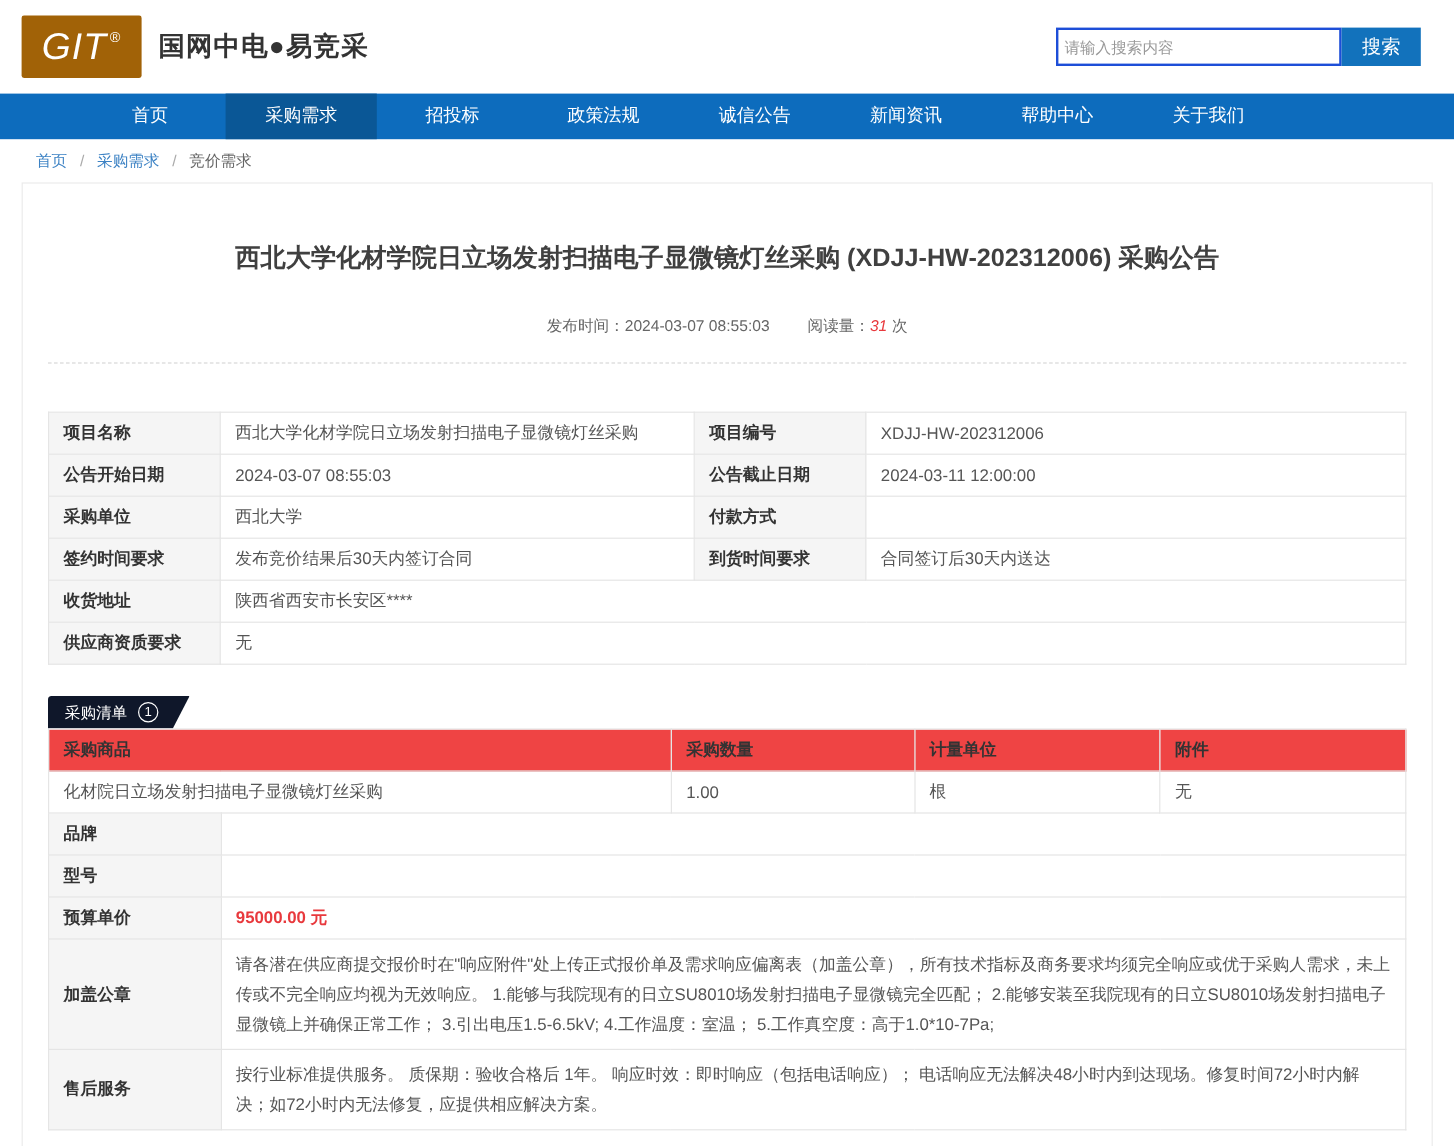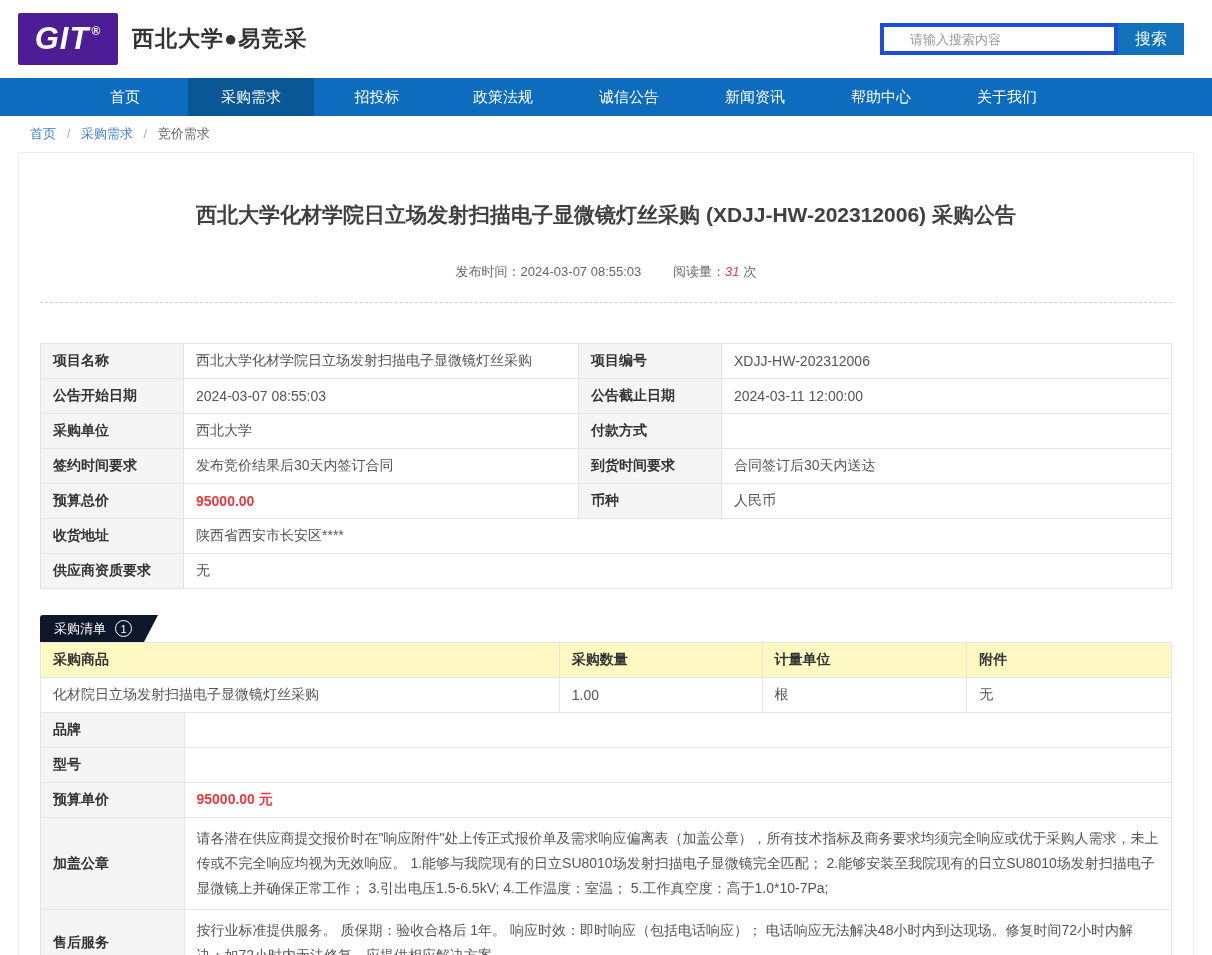--- a/index.html
+++ b/index.html
@@ -13,36 +13,36 @@
   
   .top-header {
     height: 78px;
     display: flex;
     align-items: center;
     padding: 0 28px 0 18px;
     background: #fff;
   }
   .logo-box {
     width: 100px; height: 52px;
-    background: #4c1d95;
+    background: #a16207;
     border-radius: 2px;
     color: #fff;
     display: flex; align-items: center; justify-content: center;
-    font-weight: bold; font-style: italic;
+    font-weight: normal; font-style: italic;
     font-size: 31px;
     letter-spacing: 1px;
     cursor: pointer;
   }
   .logo-box sup { font-size: 12px; font-style: normal; margin: -16px 0 0 2px; }
   .site-name { font-size: 22px; font-weight: bold; color: #333; margin-left: 14px; letter-spacing: 1px; }
   .search-area { margin-left: auto; display: flex; }
   .search-area input {
     width: 238px; height: 32px;
-    border: 4px solid #1d4ed8;
-    padding: 0 26px; font-size: 13px; color: #ef4444;
+    border: 2px solid #1d4ed8;
+    padding: 0 5px; font-size: 13px; color: #ef4444;
     outline: none;
     font-family: inherit;
   }
   .search-area input::placeholder { color: #999; }
   .search-btn {
     width: 66px; height: 32px;
     background: #1272bc; color: #fff;
     border: none; font-size: 16px; cursor: pointer;
     font-family: inherit;
   }
@@ -122,39 +122,39 @@
   .tab-count {
     width: 17px; height: 17px;
     border: 1px solid #fff; border-radius: 50%;
     display: inline-flex; align-items: center; justify-content: center;
     font-size: 11px; margin-left: 9px;
   }
 
   
   .list-table th {
     text-align: left;
-    background: #fef9c3;
+    background: #ef4444;
     font-weight: bold; color: #333;
   }
   .list-table col.c1 { width: 143px; }
   .list-table col.c2 { width: 374px; }
   .list-table col.c3 { width: 202px; }
   .list-table col.c4 { width: 204px; }
   .list-table col.c5 { width: 204px; }
   .multiline { padding: 8px 12px; line-height: 25px; color: #555; }
 </style>
 </head>
 <body>
 
 <div class="top-header">
   <div class="logo-box">
     <span>GIT</span>
       <sup>®</sup>
   </div>
-  <div class="site-name">西北大学●易竞采</div>
+  <div class="site-name">国网中电●易竞采</div>
   <div class="search-area">
     <input type="text" placeholder="请输入搜索内容" style="">
     <button class="search-btn">搜索</button>
   </div>
 </div>
 
 <div class="nav-bar">
   <div class="nav-item">首页</div>
   <div class="nav-item active">采购需求</div>
   <div class="nav-item">招投标</div>
@@ -209,26 +209,20 @@
       <td class="lbl">采购单位</td>
       <td class="val">西北大学</td>
       <td class="lbl">付款方式</td>
       <td class="val"></td>
     </tr>
     <tr>
       <td class="lbl">签约时间要求</td>
       <td class="val">发布竞价结果后30天内签订合同</td>
       <td class="lbl">到货时间要求</td>
       <td class="val">合同签订后30天内送达</td>
-    </tr>
-    <tr>
-      <td class="lbl">预算总价</td>
-      <td class="val red">95000.00</td>
-      <td class="lbl">币种</td>
-      <td class="val">人民币</td>
     </tr>
     <tr>
       <td class="lbl">收货地址</td>
       <td class="val" colspan="3">陕西省西安市长安区****</td>
     </tr>
     <tr>
       <td class="lbl">供应商资质要求</td>
       <td class="val" colspan="3">无</td>
     </tr>
   </tbody>

